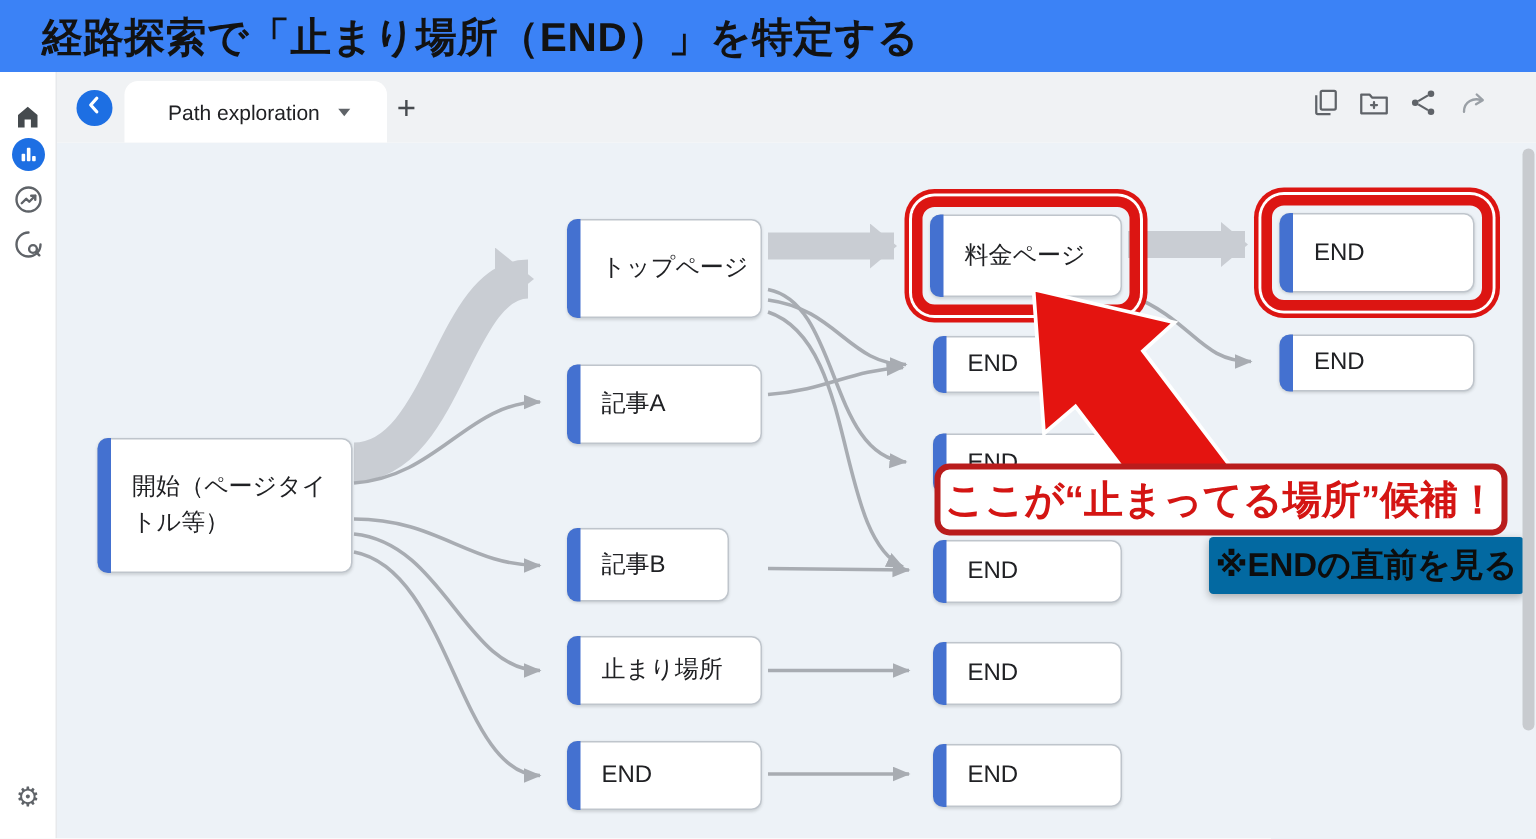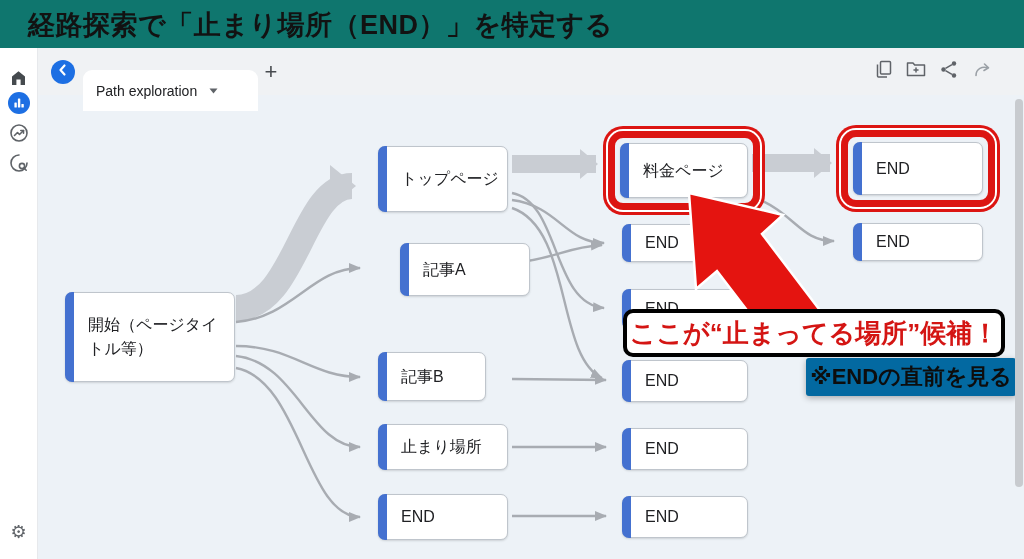--- a/index.html
+++ b/index.html
@@ -1,32 +1,32 @@
 <!DOCTYPE html>
 <html><head>
 <meta charset="utf-8">
 <style>
   * { margin:0; padding:0; box-sizing:border-box; }
   body { font-family:"Liberation Sans","DejaVu Sans",sans-serif; background:#fff; }
   .stage { position:relative; width:1024px; height:559px; overflow:hidden; background:#fff; }
 
   
-  .title-bar { position:absolute; left:0; top:0; width:1024px; height:57px; background:#0f766e; }
+  .title-bar { position:absolute; left:0; top:0; width:1024px; height:57px; background:#3b82f6; }
   .title-bar h1 { position:absolute; left:28px; top:7px; font-size:27px; font-weight:bold; color:#121212; letter-spacing:.5px; white-space:nowrap; }
 
   
   .sidebar { position:absolute; left:0; top:48px; width:38px; height:511px; background:#fff; border-right:1px solid #e7e9ec; z-index:6; }
   .side-ic { position:absolute; left:50%; transform:translateX(-50%); width:24px; height:24px; display:flex; align-items:center; justify-content:center; cursor:pointer; }
   .side-ic svg { display:block; }
   .gear-glyph { font-family:"DejaVu Sans",sans-serif; font-size:18px; color:#5f6368; line-height:1; }
 
   
   .tabbar { position:absolute; left:38px; top:48px; width:986px; height:47px; background:#f0f2f4; z-index:5; }
   .back-btn { position:absolute; left:13px; top:12px; width:24px; height:24px; border-radius:50%; background:#1d6fe3; display:flex; align-items:center; justify-content:center; cursor:pointer; }
-  .tab { position:absolute; left:45px; top:22px; width:175px; height:41px; background:#fff; border-radius:9px 9px 0 0; display:flex; align-items:center; padding:0 13px; cursor:pointer; }
+  .tab { position:absolute; left:45px; top:6px; width:175px; height:41px; background:#fff; border-radius:9px 9px 0 0; display:flex; align-items:center; padding:0 29px; cursor:pointer; }
   .tab-label { font-size:14px; color:#202124; white-space:nowrap; }
   .tab-caret { margin-left:12px; display:flex; }
   .newtab-btn { position:absolute; left:218px; top:9px; width:30px; height:30px; display:flex; align-items:center; justify-content:center; font-size:22px; font-weight:400; color:#474b4f; cursor:pointer; }
   .actions { position:absolute; right:32px; top:13px; display:flex; gap:13px; }
   .action-btn { width:20px; height:20px; display:flex; align-items:center; justify-content:center; cursor:pointer; }
 
   
   .canvas { position:absolute; left:38px; top:95px; width:986px; height:464px; background:#edf2f7; z-index:1; }
   .edge-layer, .overlay-layer { position:absolute; left:0; top:0; width:1024px; height:559px; pointer-events:none; }
   .edge-layer { z-index:2; }
@@ -36,21 +36,21 @@
   .edge.thick { fill:none; stroke:#c9cdd3; stroke-width:26; }
   .edge.band  { fill:none; stroke:#c9cdd3; stroke-width:18; }
 
   .flow-node { position:absolute; background:#fff; border:1px solid #bfc5cc; border-radius:7px; display:flex; align-items:center; box-shadow:0 1px 2px rgba(60,64,67,.18); pointer-events:auto; cursor:pointer; }
   .nbar { position:absolute; left:-1px; top:-1px; bottom:-1px; width:9px; background:#4471d0; border-radius:7px 0 0 7px; }
   .nlbl { padding:0 8px 0 22px; font-size:16px; color:#202124; line-height:1.5; }
   .hl-ring { position:absolute; border:7px solid #dc1512; border-radius:15px; box-shadow:0 0 0 2px #fff, 0 0 0 5px #dc1512; pointer-events:none; }
 
   .red-arrow { fill:#e41410; stroke:#fff; stroke-width:2.5; }
 
-  .callout { position:absolute; left:623px; top:309px; width:382px; height:48px; background:#fff; border:4px solid #000000; border-radius:10px; display:flex; align-items:center; justify-content:center; font-size:26px; font-weight:bold; color:#d41513; z-index:5; white-space:nowrap; }
+  .callout { position:absolute; left:623px; top:309px; width:382px; height:48px; background:#fff; border:4px solid #b91c1c; border-radius:10px; display:flex; align-items:center; justify-content:center; font-size:26px; font-weight:bold; color:#d41513; z-index:5; white-space:nowrap; }
   .note { position:absolute; left:806px; top:358px; width:210px; height:38px; background:#0369a1; border-radius:3px; box-shadow:0 2px 6px rgba(0,0,0,.3); display:flex; align-items:center; justify-content:center; font-size:22px; font-weight:bold; color:#0d0d0d; z-index:5; white-space:nowrap; }
 
   .vscrollbar { position:absolute; left:1014px; top:96px; width:10px; height:462px; z-index:6; }
   .vscrollbar .thumb { position:absolute; left:1px; top:3px; width:8px; height:388px; background:#c8cbcf; border-radius:4px; }
 </style>
 </head>
 <body>
 
 <div class="stage">
 
@@ -190,21 +190,21 @@
 
   <div id="node-layer">
       <div class="flow-node" style="left: 378px; top: 146px; width: 130px; height: 66px;">
         <span class="nbar"></span>
         <span class="nlbl">トップページ</span>
       </div>
       <div class="flow-node" style="left: 65px; top: 292px; width: 170px; height: 90px;">
         <span class="nbar"></span>
         <span class="nlbl">開始（ページタイトル等）</span>
       </div>
-      <div class="flow-node" style="left: 400px; top: 243px; width: 130px; height: 53px;">
+      <div class="flow-node" style="left: 378px; top: 243px; width: 130px; height: 53px;">
         <span class="nbar"></span>
         <span class="nlbl">記事A</span>
       </div>
       <div class="flow-node" style="left: 378px; top: 352px; width: 108px; height: 49px;">
         <span class="nbar"></span>
         <span class="nlbl">記事B</span>
       </div>
       <div class="flow-node" style="left: 378px; top: 424px; width: 130px; height: 46px;">
         <span class="nbar"></span>
         <span class="nlbl">止まり場所</span>

